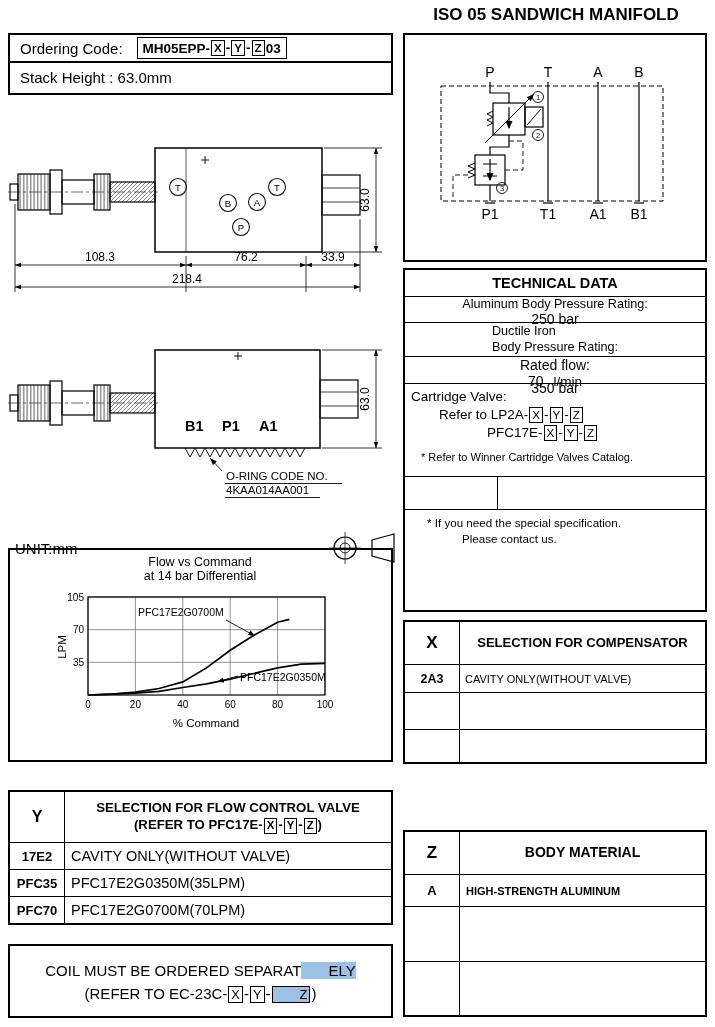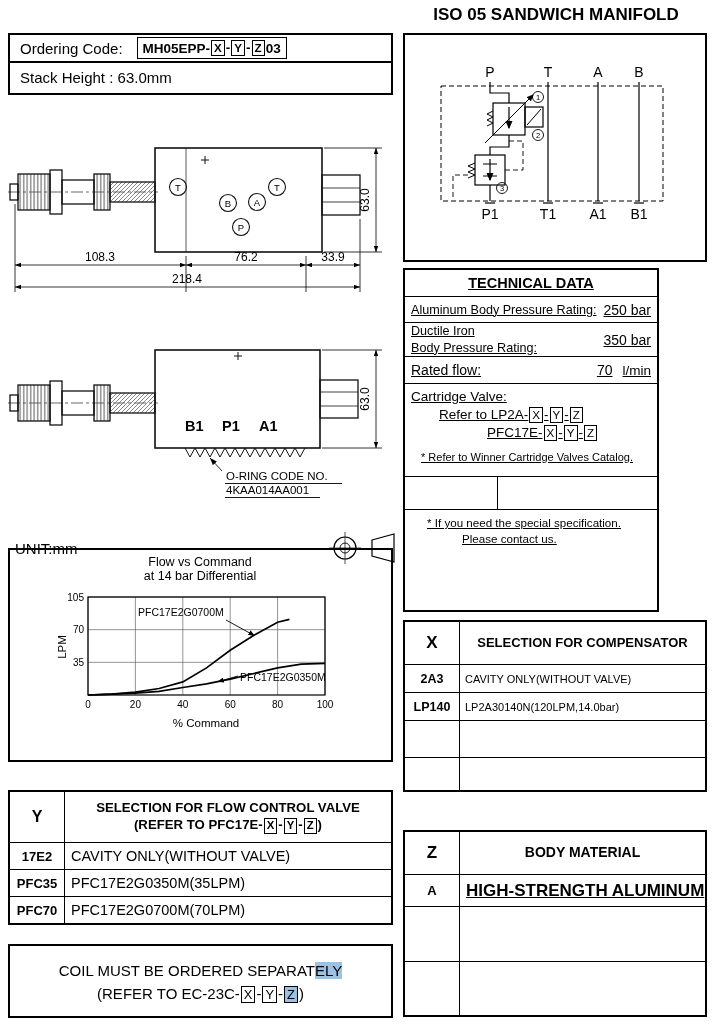--- a/index.html
+++ b/index.html
@@ -9,21 +9,21 @@
   .abs{position:absolute;}
 
   .title{left:403px;top:5px;width:306px;text-align:center;font-size:17px;font-weight:bold;}
 
   
   .order-box{left:8px;top:33px;width:385px;height:62px;border:2px solid #000;}
   .order-row1{height:28px;border-bottom:2px solid #000;display:flex;align-items:center;padding-left:10px;font-size:15px;}
   .order-row2{height:28px;display:flex;align-items:center;padding-left:10px;font-size:15px;}
   .code-box{margin-left:14px;border:1.5px solid #000;padding:0 5px;font-weight:bold;font-size:13.5px;display:flex;align-items:center;height:22px;}
   .xbox{display:inline-block;border:1.2px solid #000;padding:0 2px;margin:0 1px;font-size:0.86em;line-height:1.2;}
-  .hl{background:#9dc1e4;}
+  .hl{background:#9dc1e4;padding-left:27px;}
 
   
   .dwg1{left:8px;top:100px;}
   .dwg2{left:8px;top:330px;}
   svg text{font-family:"Liberation Sans",sans-serif;}
   .dtxt{font-size:12px;fill:#000;text-anchor:middle;}
   .ptxt{font-size:9.5px;fill:#000;text-anchor:middle;}
   .bptxt{font-size:14.5px;font-weight:bold;fill:#000;}
   .ortxt{font-size:11.5px;fill:#000;}
   .cline{stroke:#000;stroke-width:0.6;stroke-dasharray:12 3 3 3;}
@@ -59,36 +59,36 @@
   .ytable .thead .tc1{font-size:16px;}
 
   .xtable{left:403px;top:620px;width:304px;}
   .xtable .tc1{font-size:12.5px;}
   .xtable .desc{font-size:11px;padding-left:5px;}
   .xtable .thead .tc1{font-size:17px;}
   .xtable .hdr{font-size:13px;}
 
   .ztable{left:403px;top:830px;width:304px;}
   .ztable .tc1{font-size:13px;}
-  .ztable .desc{font-size:17px;font-weight:bold;padding-left:6px;text-decoration:underline;}
+  .ztable .desc{font-size:11px;font-weight:bold;padding-left:6px;}
   .ztable .thead .tc1{font-size:17px;}
   .ztable .hdr{font-size:14px;}
 
   
   .coil-box{left:8px;top:944px;width:385px;height:74px;border:2px solid #000;text-align:center;font-size:15px;padding-top:14px;line-height:1.5;}
 
   
   .schem-box{left:403px;top:33px;width:304px;height:229px;border:2px solid #000;}
   .stxt{font-size:14px;text-anchor:middle;fill:#000;}
   .snum{font-size:7.5px;text-anchor:middle;fill:#000;}
 
   
-  .tech-box{left:403px;top:268px;width:256px;height:344px;border:2px solid #000;font-size:13px;text-decoration:underline;}
+  .tech-box{left:403px;top:268px;width:304px;height:344px;border:2px solid #000;font-size:13px;}
   .tech-header{height:27px;border-bottom:1.5px solid #000;display:flex;align-items:center;justify-content:center;font-weight:bold;font-size:14.5px;}
-  .tech-row{display:flex;align-items:center;border-bottom:1px solid #000;padding:0 6px 0 6px;justify-content:space-between;}
+  .tech-row{display:flex;align-items:center;border-bottom:1px solid #000;padding:0 6px 0 6px;justify-content:space-between;flex-direction:column;}
   .tr1{height:26px;}
   .tr2{height:34px;gap:24px;}
   .tr3{height:27px;}
   .tlabel{font-size:12.6px;}
   .tlabel2{font-size:12.6px;line-height:1.3;}
   .tlabel-big{font-size:14px;}
   .tvalue{font-size:14px;white-space:nowrap;}
   .tv-unit{margin-left:10px;font-size:13.5px;}
   .tech-cart{height:92px;padding:4px 6px 0 6px;font-size:13.5px;line-height:1.35;}
   .ind1{padding-left:28px;}
@@ -411,24 +411,20 @@
 
   <div class="abs ktable xtable">
     <div class="trow thead" style="height:42px">
       <div class="tc1 key">X</div>
       <div class="tc2 hdr">SELECTION FOR COMPENSATOR</div>
     </div>
     <div class="trow" style="height:28px">
       <div class="tc1">2A3</div>
       <div class="tc2 desc">CAVITY ONLY(WITHOUT VALVE)</div>
     </div>
-    <div class="trow" style="height:28px">
-      <div class="tc1">LP140</div>
-      <div class="tc2 desc">LP2A30140N(120LPM,14.0bar)</div>
-    </div>
     <div class="trow" style="height:37px">
       <div class="tc1"></div>
         <div class="tc2"></div>
     </div>
     <div class="trow" style="height:33px">
       <div class="tc1"></div>
         <div class="tc2"></div>
     </div>
   </div>
 

